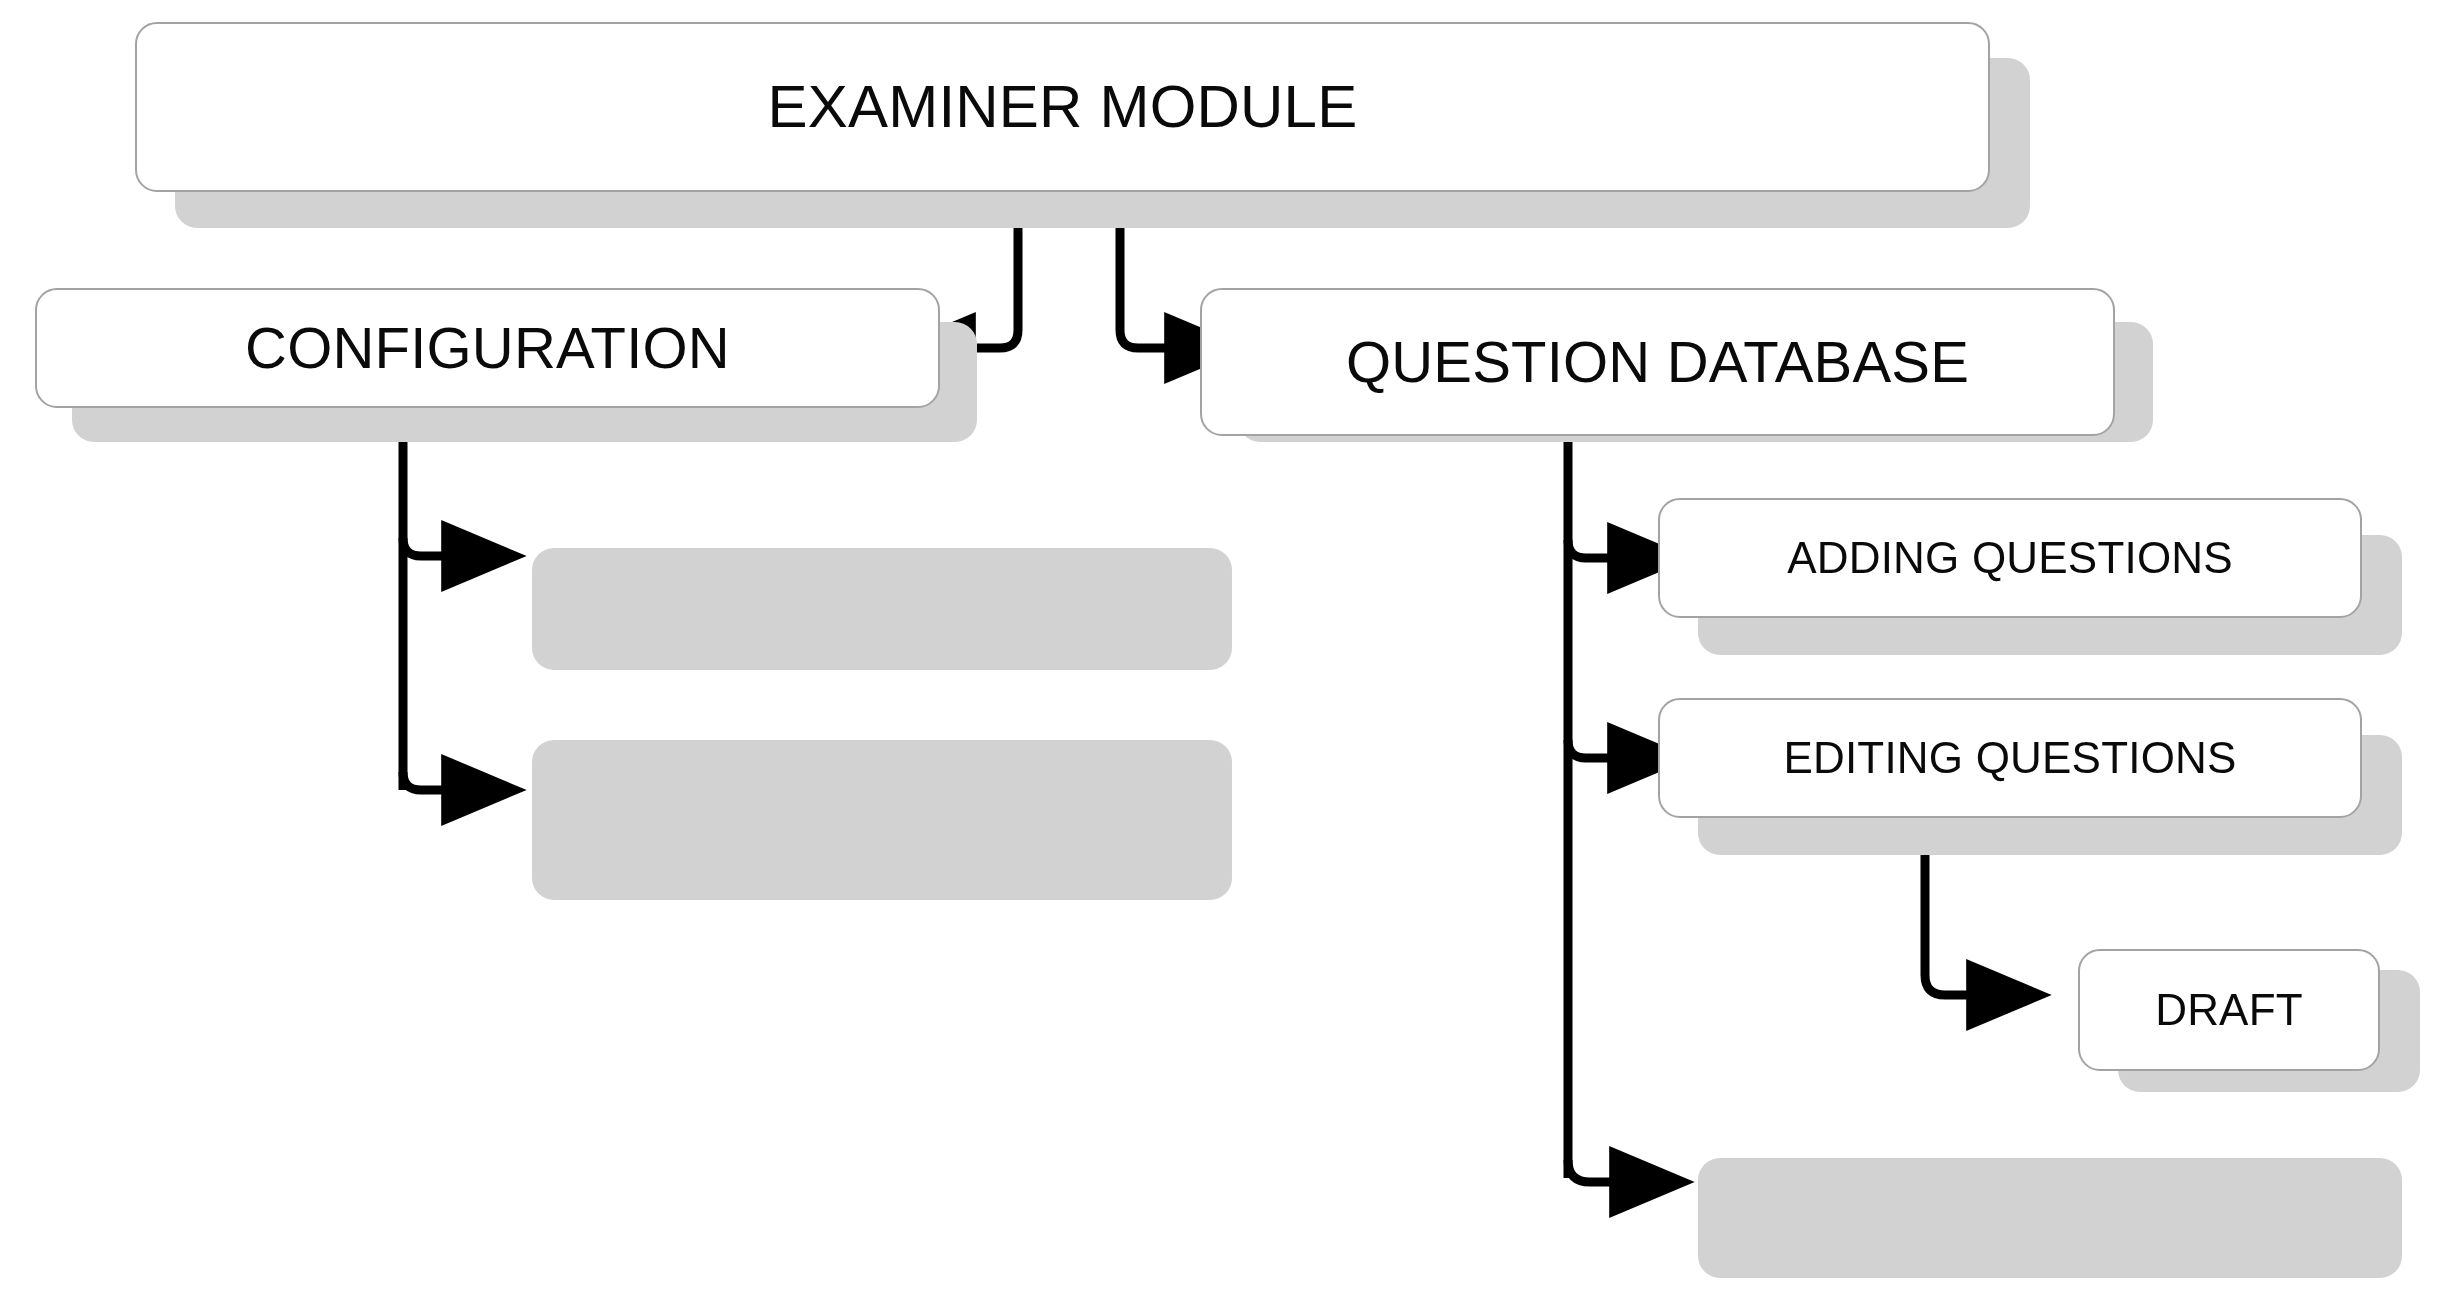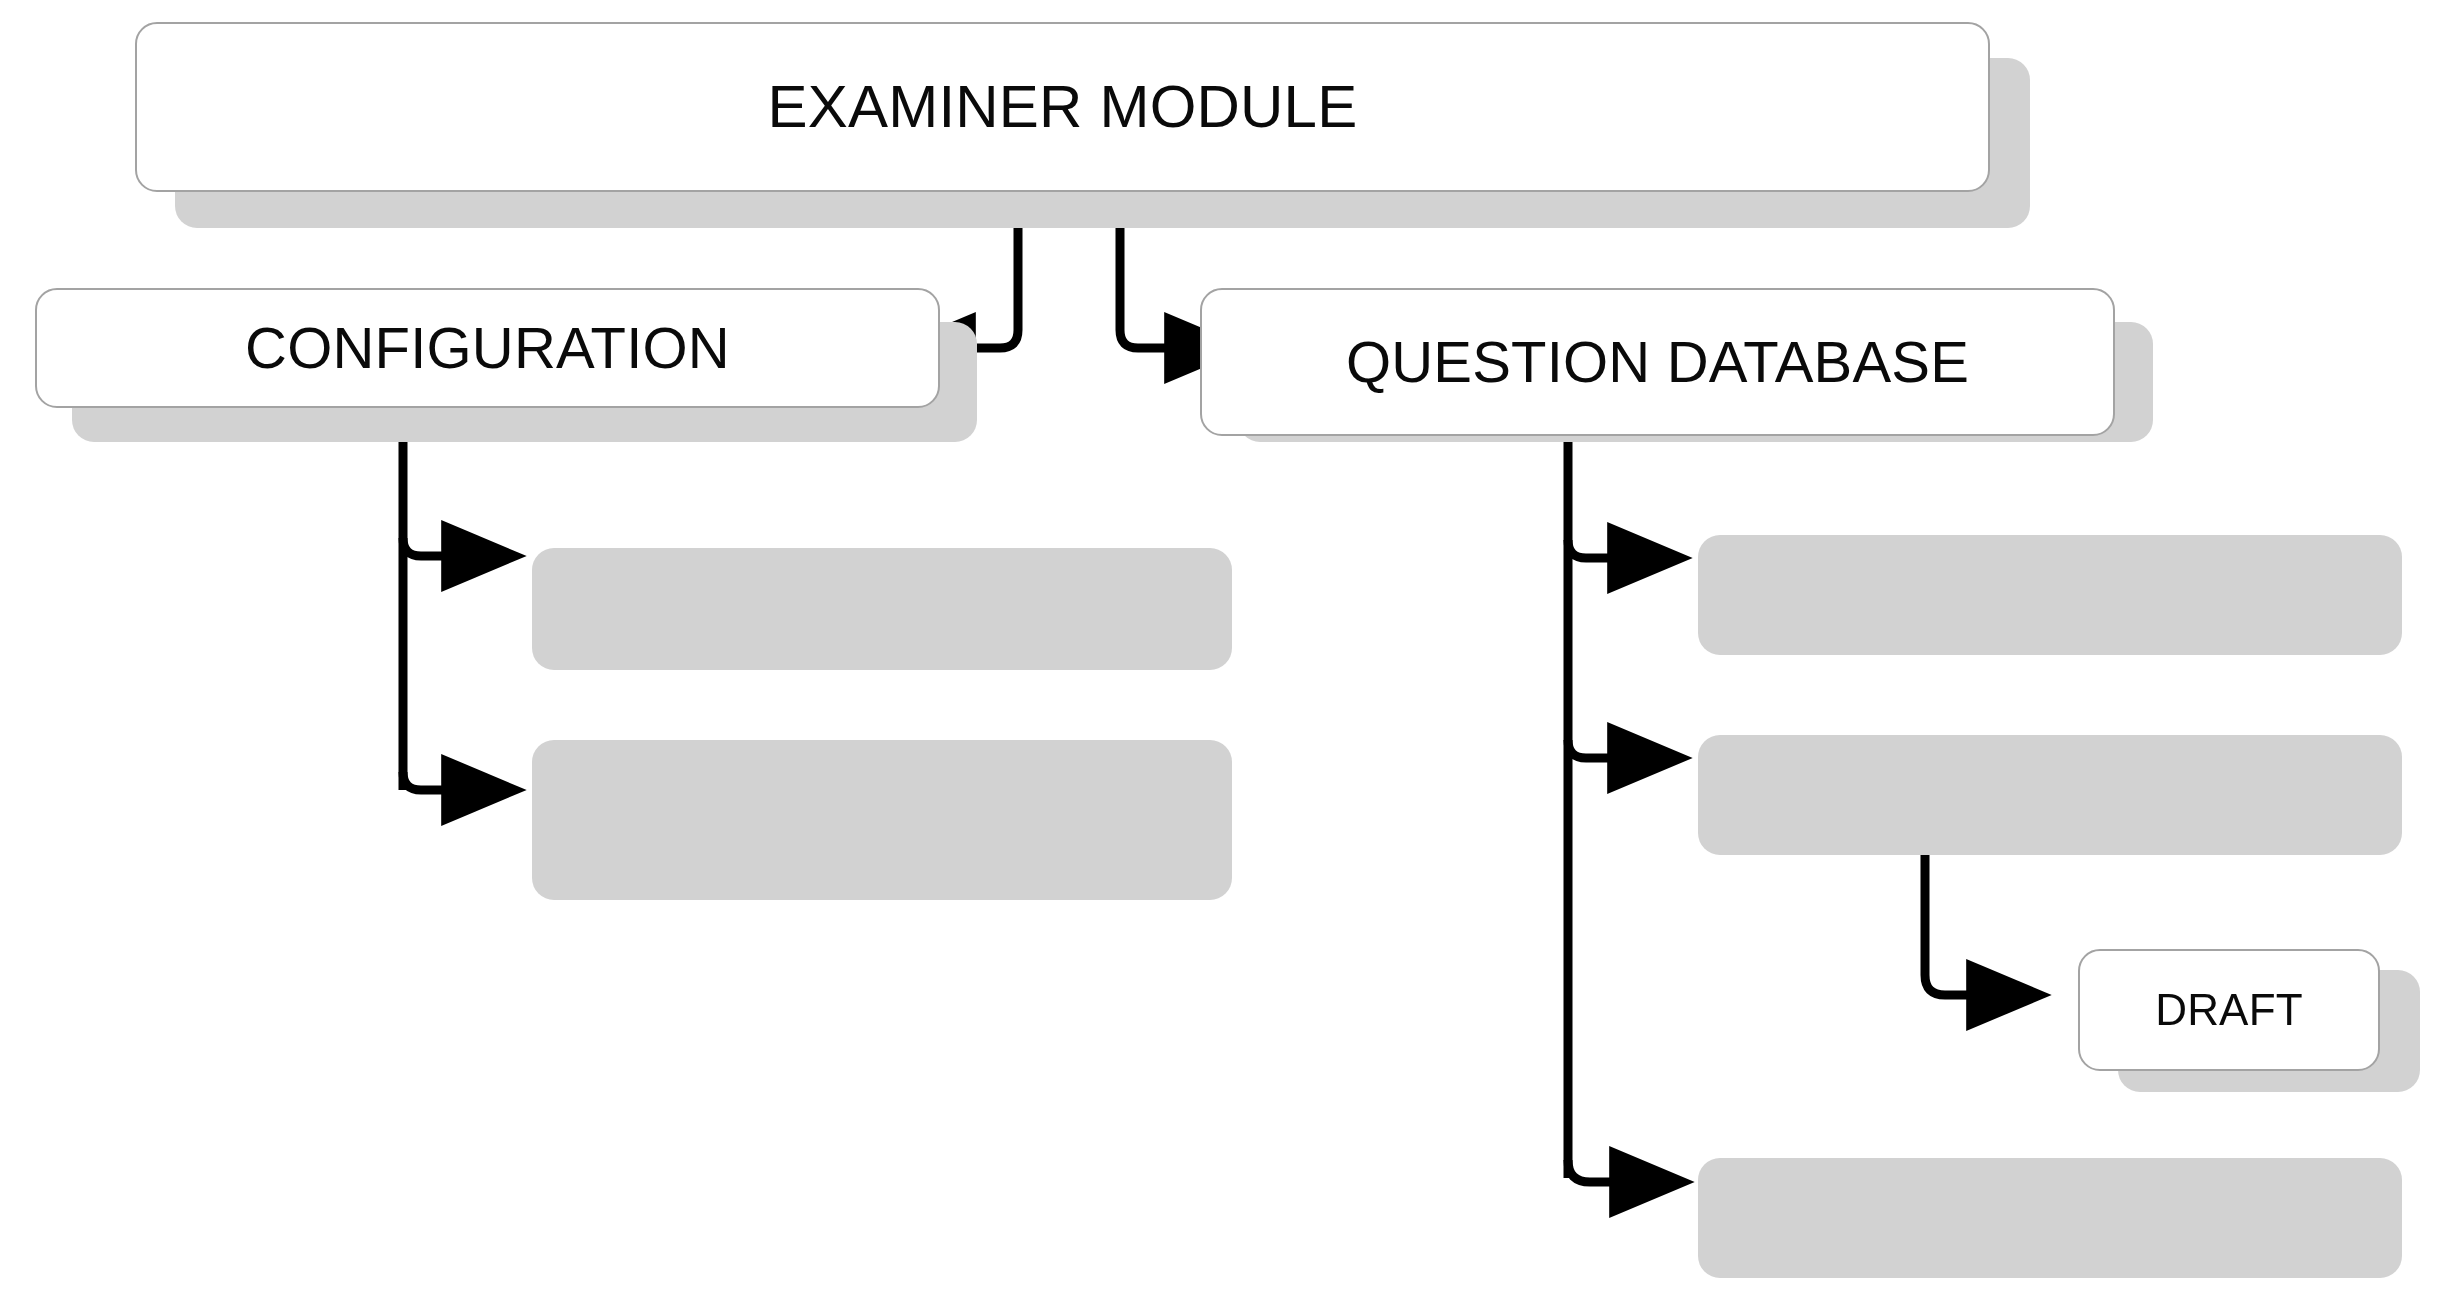--- a/index.html
+++ b/index.html
@@ -107,20 +107,26 @@
   <div class="node" style="left:35px; top:288px; width:905px; height:120px;">
     <span class="node-label size-lg">CONFIGURATION</span>
   </div>
 
   <div class="node" style="left:1200px; top:288px; width:915px; height:148px;">
     <span class="node-label size-lg">QUESTION DATABASE</span>
   </div>
 
 
 
+  <div class="node" style="left:1658px; top:498px; width:704px; height:120px;">
+    <span class="node-label size-sm">ADDING QUESTIONS</span>
+  </div>
 
+  <div class="node" style="left:1658px; top:698px; width:704px; height:120px;">
+    <span class="node-label size-sm">EDITING QUESTIONS</span>
+  </div>
 
 
   <div class="node" style="left:2078px; top:933px; width:302px; height:122px;margin-top:16px;">
     <span class="node-label size-sm">DRAFT</span>
   </div>
 
 </div>
 
 </body></html>

